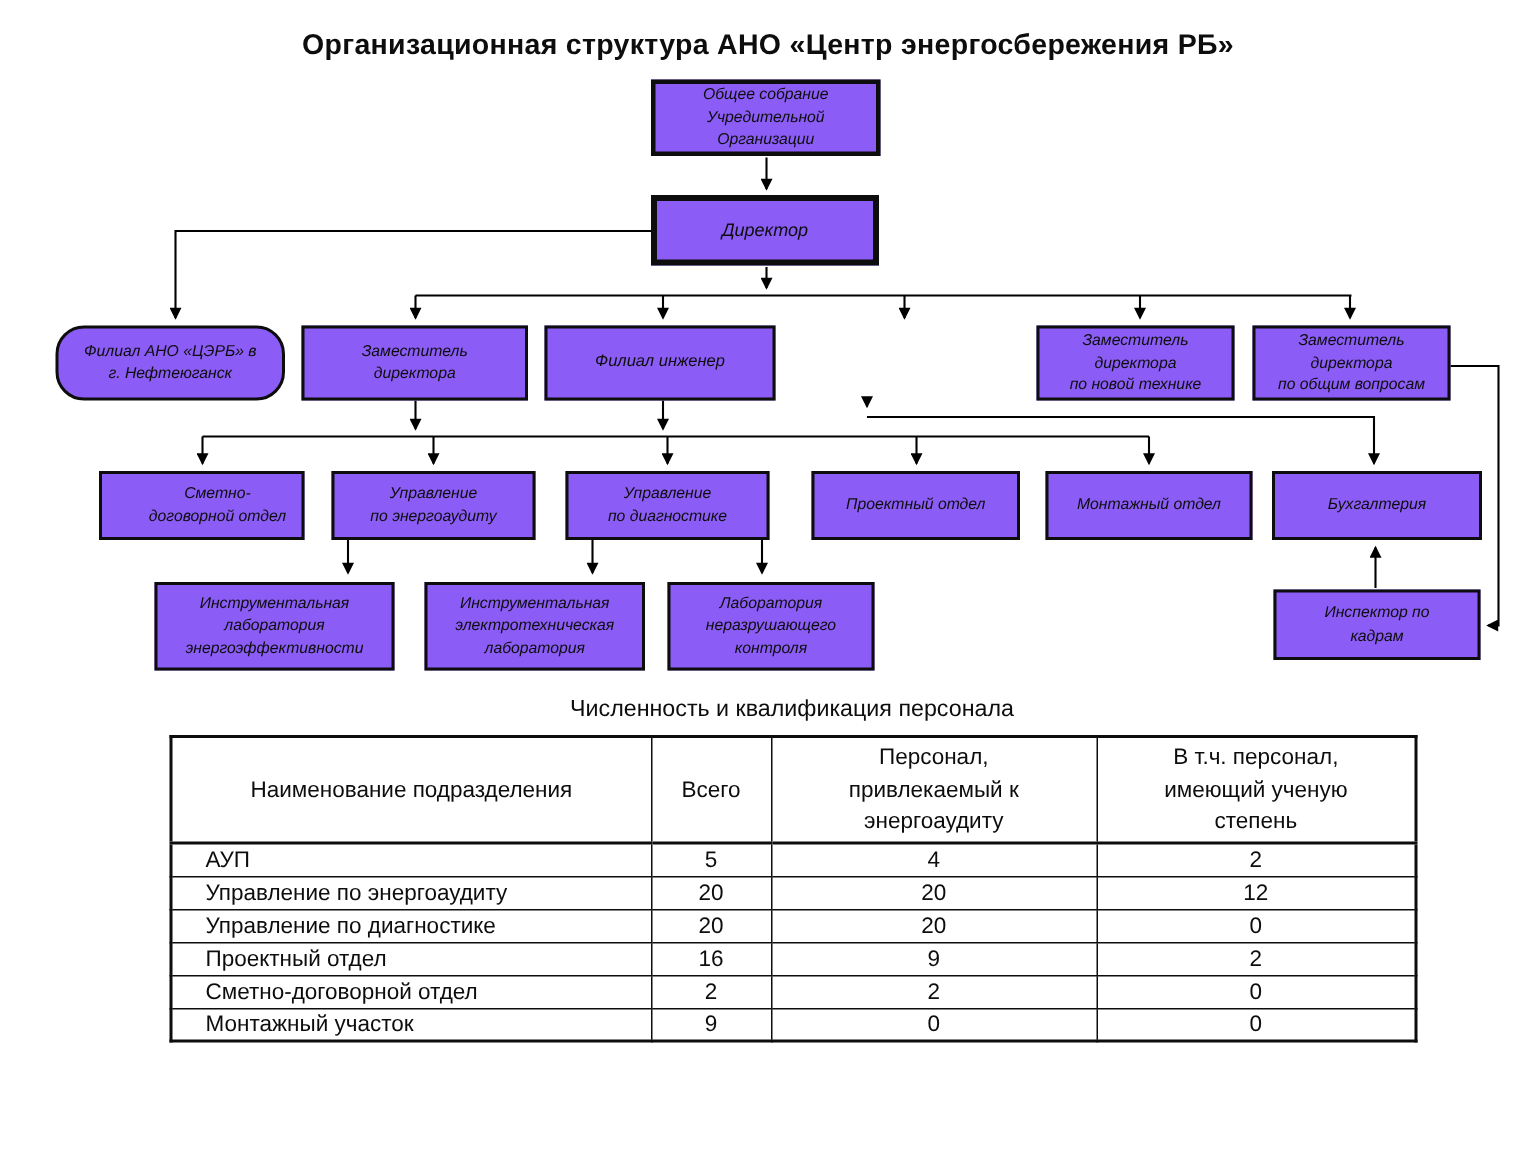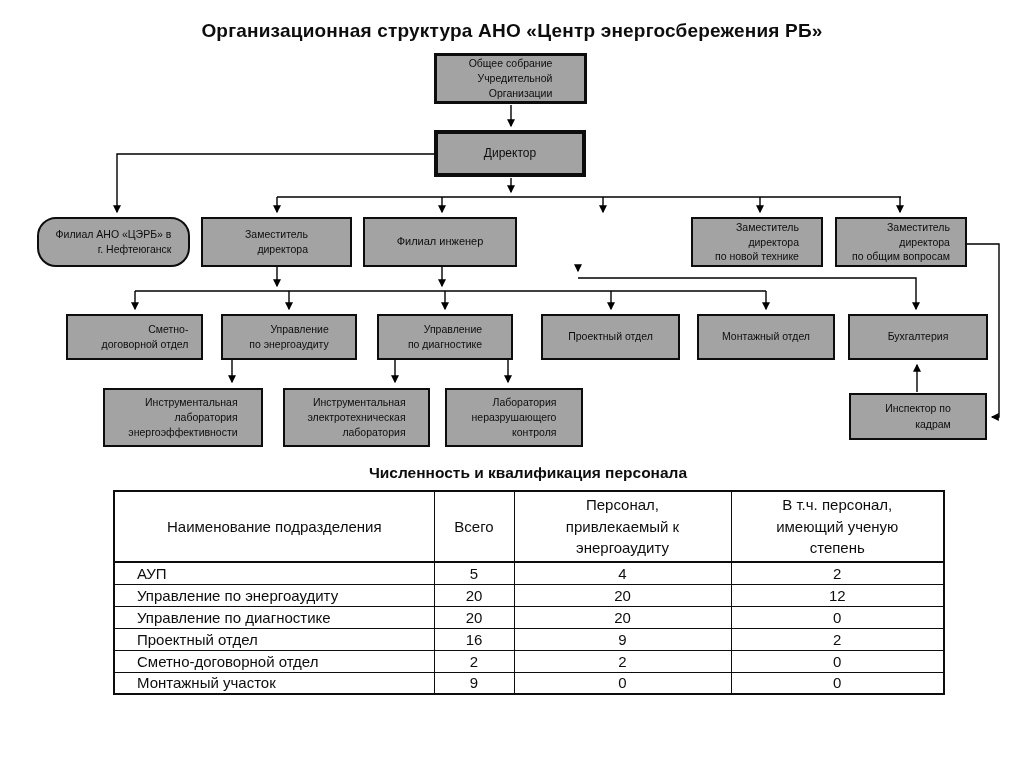--- a/index.html
+++ b/index.html
@@ -16,26 +16,27 @@
   .main-title {
     position: absolute; left: 0; top: 20px; width: 1024px;
     text-align: center; font-size: 19px; font-weight: bold;
     letter-spacing: 0.2px; color: #0d0d0d;
   }
 
   svg.connectors { position: absolute; left: 0; top: 0; z-index: 1; }
 
   .node {
     position: absolute; z-index: 2;
-    background: #a3a3a3;
+    background: #8b5cf6;
     border: 2.5px solid #0d0d0d;
     display: flex; align-items: center; justify-content: center;
-    text-align: right; white-space: pre-line;
+    text-align: center; white-space: pre-line;
     font-size: 10.5px; line-height: 1.45; color: #0d0d0d;
     box-sizing: border-box;
+    font-style: italic;
   }
   .node.assembly { left: 434px; top: 53px;  width: 153px; height: 51px; border-width: 3px; }
   .node.director { left: 434px; top: 130px; width: 152px; height: 47px; border-width: 4px; font-size: 12px; }
   .node.filial        { left: 37px;  top: 217px; width: 153px; height: 50px; border-radius: 19px; }
   .node.deputy1       { left: 201px; top: 217px; width: 151px; height: 50px; }
   .node.chief-eng     { left: 363px; top: 217px; width: 154px; height: 50px; font-size: 11px; }
   .node.chief-acct    { left: 527px; top: 217px; width: 154px; height: 50px; font-size: 11px; }
   .node.deputy-tech   { left: 691px; top: 217px; width: 132px; height: 50px; line-height: 1.4; }
   .node.deputy-general{ left: 835px; top: 217px; width: 132px; height: 50px; line-height: 1.4; }
   .node.smetny     { left: 66px;  top: 314px; width: 137px; height: 46px; padding-left: 21px; }
@@ -44,21 +45,21 @@
   .node.project    { left: 541px; top: 314px; width: 139px; height: 46px; }
   .node.montazh    { left: 697px; top: 314px; width: 138px; height: 46px; }
   .node.accounting { left: 848px; top: 314px; width: 140px; height: 46px; }
   .node.lab1      { left: 103px; top: 388px; width: 160px; height: 59px; }
   .node.lab2      { left: 283px; top: 388px; width: 147px; height: 59px; }
   .node.lab3      { left: 445px; top: 388px; width: 138px; height: 59px; }
   .node.inspector { left: 849px; top: 393px; width: 138px; height: 47px; }
 
   .table-section { position: absolute; left: 113px; top: 464px; width: 830px; z-index: 2; }
   .table-title {
-    text-align: center; font-size: 15.5px; font-weight: bold;
+    text-align: center; font-size: 15.5px; font-weight: normal;
     margin: 0 0 8px 0; color: #0d0d0d;
   }
   table.personnel {
     border-collapse: collapse; table-layout: fixed;
     width: 830px; background: #fff;
     border: 2px solid #0d0d0d;
     font-size: 15px; color: #0d0d0d;
   }
   table.personnel th, table.personnel td {
     border: 1.5px solid #0d0d0d;

